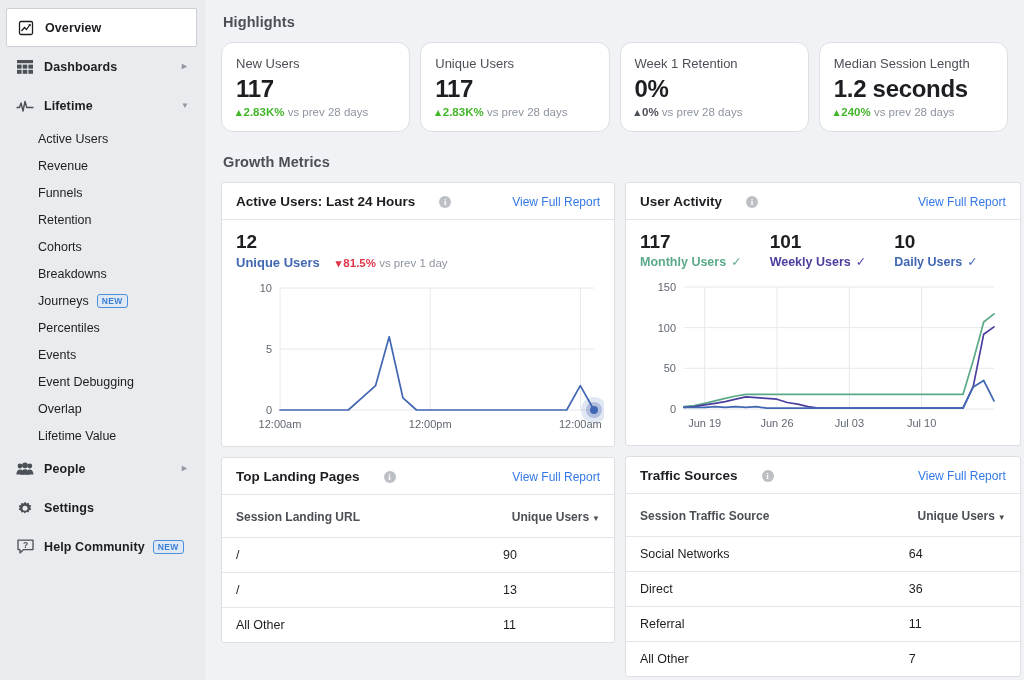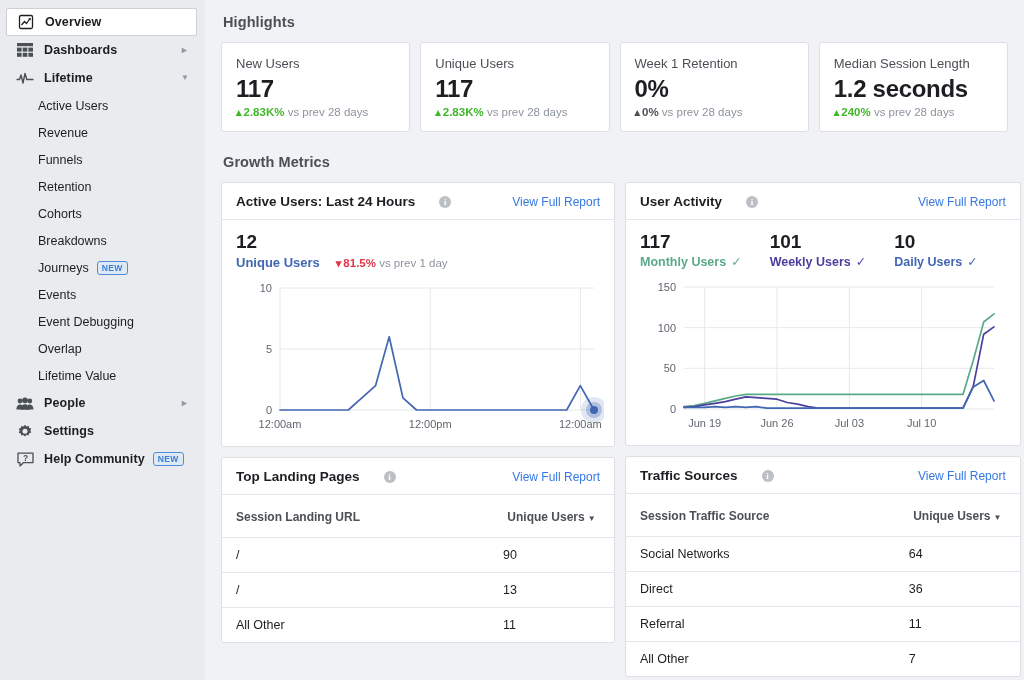--- a/index.html
+++ b/index.html
@@ -14,21 +14,21 @@
 
   
   .sidebar {
     width: 205px; min-width: 205px; height: 680px;
     background: #e9ebee;
     padding-top: 8px;
     position: relative;
   }
   .nav-top {
     display: flex; align-items: center;
-    height: 28px; padding: 0 10px 0 10px;
+    height: 39px; padding: 0 10px 0 10px;
     margin: 0 6px 0 6px;
     cursor: pointer;
     position: relative;
   }
   .nav-top.selected {
     background: #ffffff;
     border: 1px solid #ccd0d5;
     border-radius: 2px;
     margin-left: 6px; margin-right: 8px;
   }
@@ -78,21 +78,21 @@
     margin: 0 0 12px 2px; letter-spacing: .1px;
   }
   .section-title.second { margin-top: 22px; }
 
   
   .hl-row { display: flex; gap: 10px; }
   .hl-card {
     flex: 1;
     background: #fff;
     border: 1px solid #dddfe2;
-    border-radius: 3px;
+    border-radius: 12px;
     padding: 13px 14px 17px 14px;
     height: 90px;
   }
   .hl-label { font-size: 13px; color: #4b4f56; margin-bottom: 3px; }
   .hl-value { font-size: 24px; font-weight: bold; color: #1c1e21; line-height: 30px; letter-spacing: -.3px;}
   .hl-delta { font-size: 11.5px; color: #8d949e; margin-top: 2px; }
   .hl-delta .pct { font-weight: bold; }
   .up { color: #42b72a; }
   .flat { color: #4b4f56; }
   .down { color: #e0364a; }
@@ -148,21 +148,21 @@
   .chart-wrap { padding: 0 10px 4px 10px; }
 
   
   table { width: 100%; border-collapse: collapse; }
   th {
     text-align: left;
     font-size: 12px; font-weight: bold; color: #4b4f56;
     padding: 15px 14px 13px 14px;
     border-bottom: 1px solid #e4e6eb;
   }
-  th.num { text-align: center; width: 125px; }
+  th.num { text-align: right; width: 125px; }
   .sort-caret { font-size: 8px; margin-left: 3px; color: #4b4f56; }
   td {
     font-size: 12.5px; color: #1c1e21;
     padding: 10px 14px 10px 14px;
     border-bottom: 1px solid #e4e6eb;
   }
   td.num { width: 125px; }
   tr:last-child td { border-bottom: none; }
 </style>
 </head>
@@ -225,20 +225,23 @@
       <div class="nav-sub">
           <span>Cohorts</span>
         </div>
       <div class="nav-sub">
           <span>Breakdowns</span>
         </div>
       <div class="nav-sub">
         <span>Journeys</span>
         <span class="badge-new">NEW</span>
       </div>
+      <div class="nav-sub">
+          <span>Percentiles</span>
+        </div>
       <div class="nav-sub">
           <span>Events</span>
         </div>
       <div class="nav-sub">
           <span>Event Debugging</span>
         </div>
       <div class="nav-sub">
           <span>Overlap</span>
         </div>
       <div class="nav-sub">

